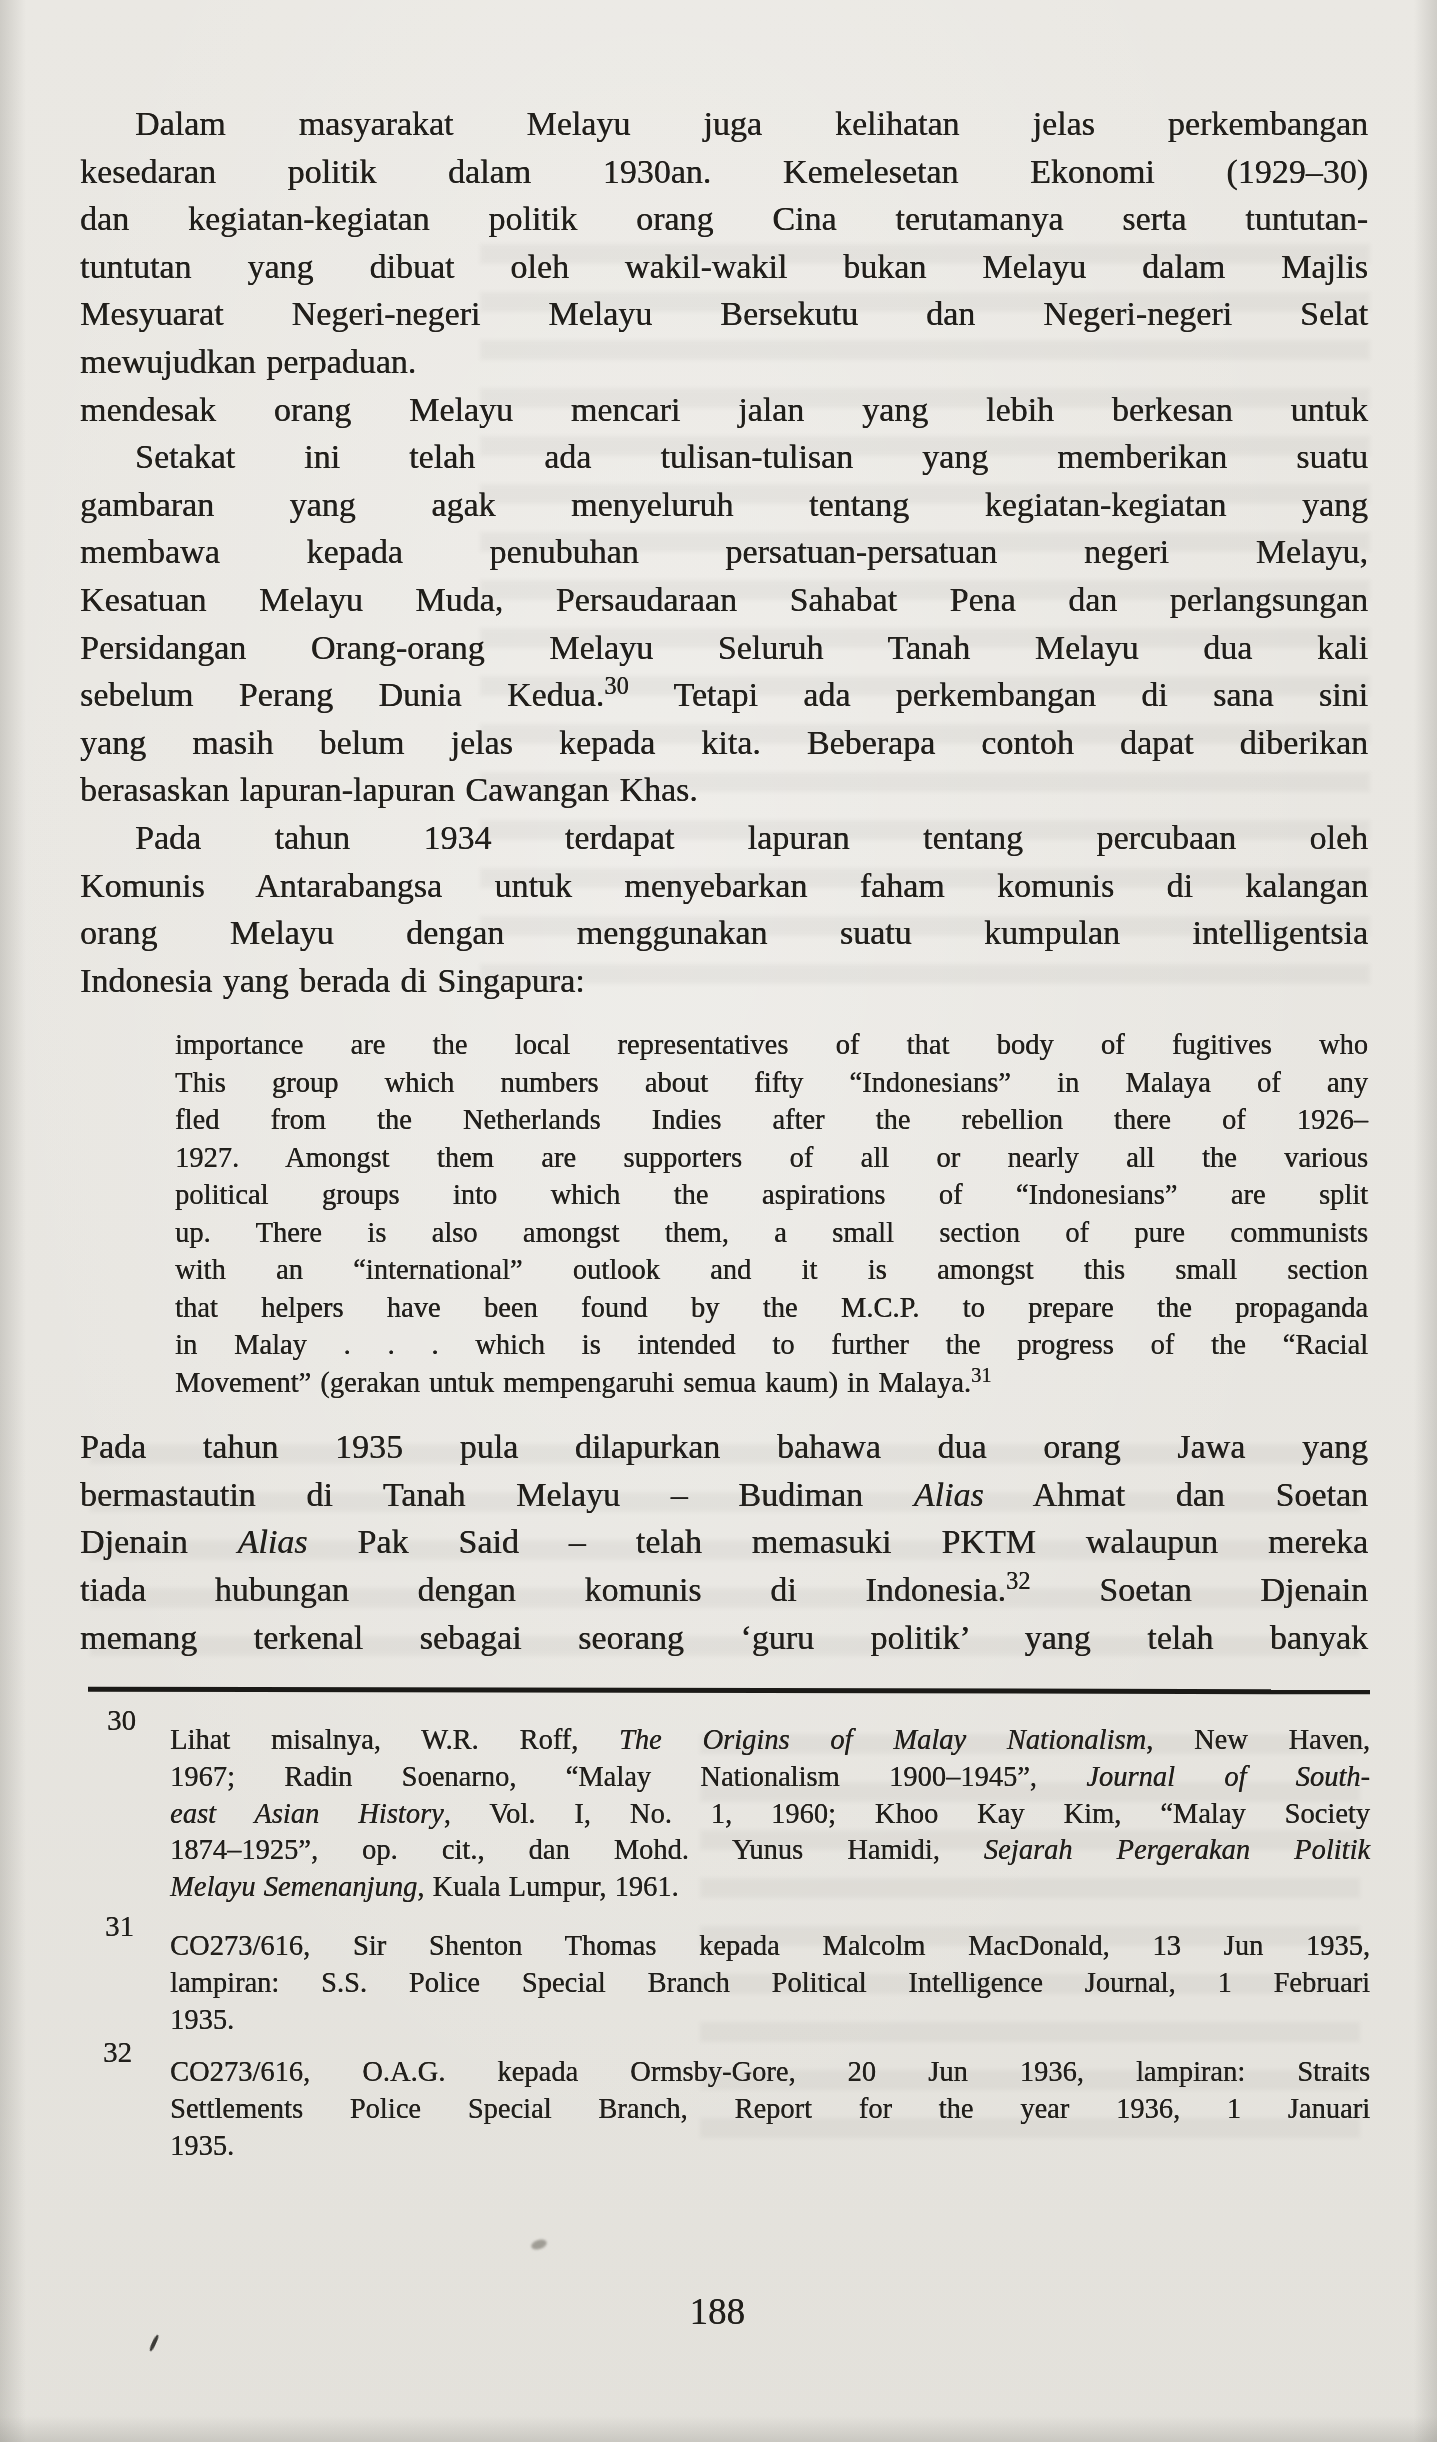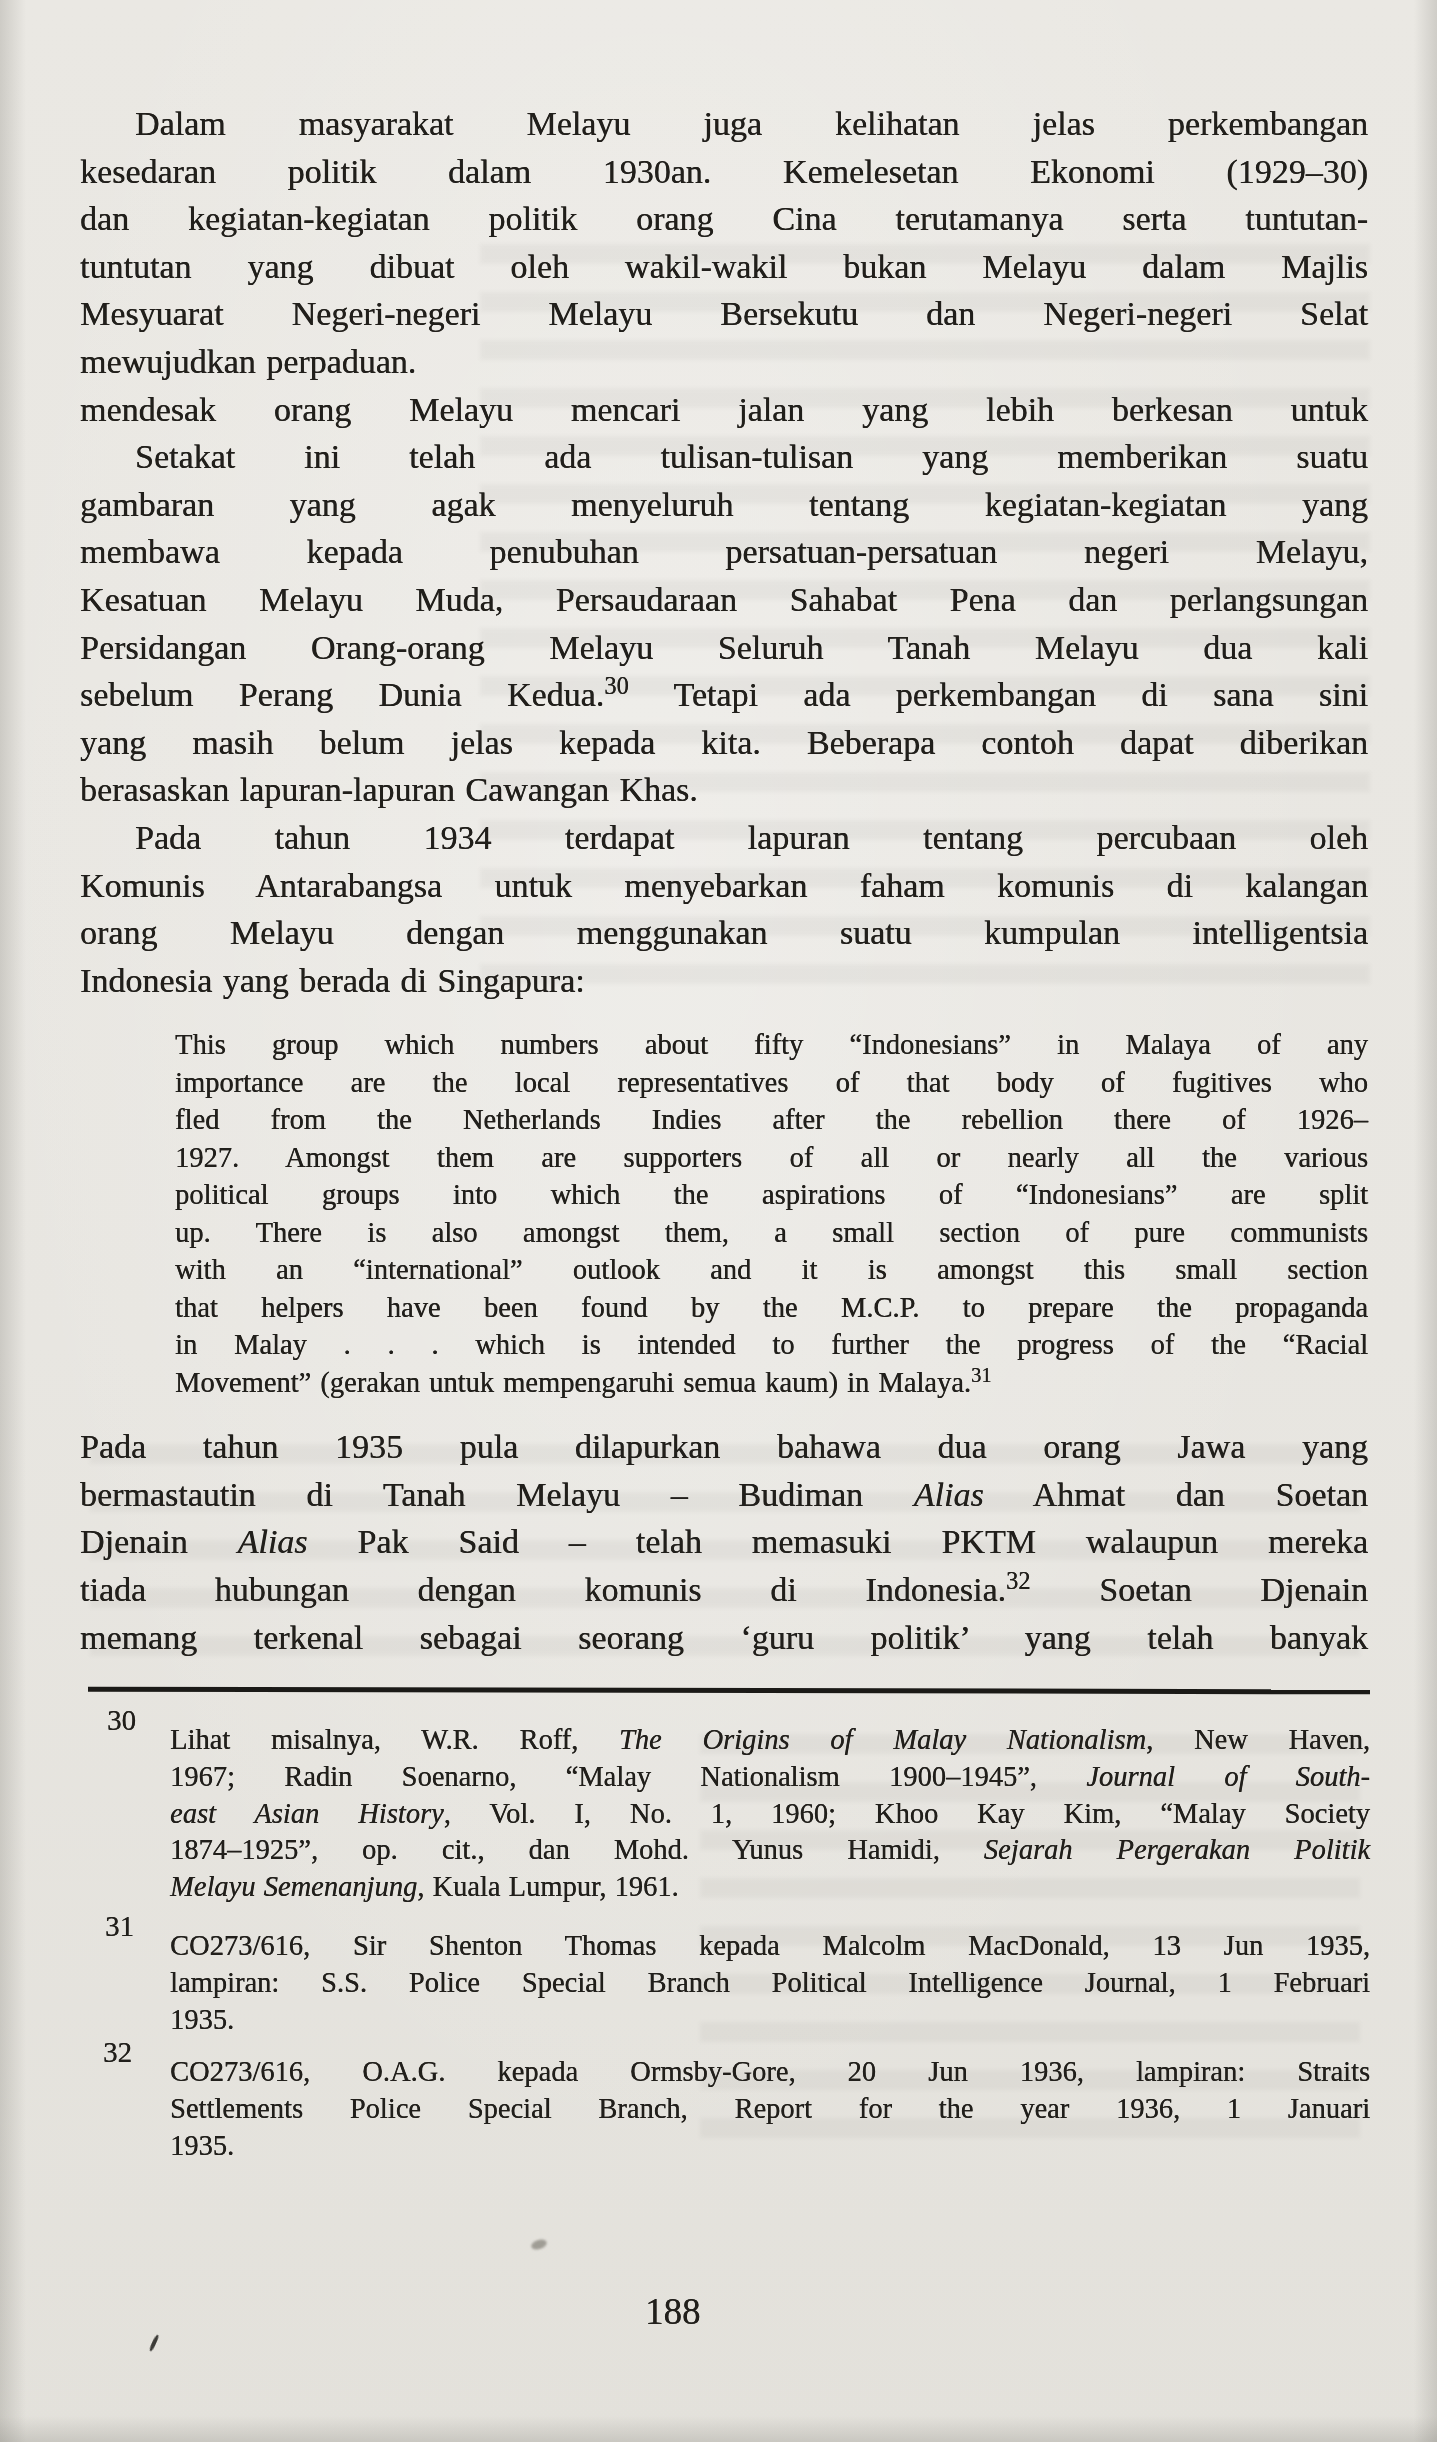--- a/index.html
+++ b/index.html
@@ -76,21 +76,21 @@
     font-size: 28.5px; line-height: 36.8px;
     word-spacing: 1px;
     text-shadow: 0.3px 0 0 currentColor;
   }
   #fn-30 { top: 1722px; }
   #fn-31 { top: 1928px; }
   #fn-32 { top: 2054px; }
 
   #page-number {
     position: absolute; left: 645px; top: 2290px; width: 100px;
-    text-align: left; font-size: 37px;
+    text-align: right; font-size: 37px;
     text-shadow: 0.3px 0 0 currentColor;
   }
 
   
   .pen-mark {
     position: absolute; left: 152px; top: 2334px; width: 4px; height: 18px;
     background: #3b3a36; border-radius: 60% 40% 50% 50%;
     transform: rotate(24deg); filter: blur(0.4px);
   }
   .smudge {
@@ -128,22 +128,22 @@
         <div class="tline"><span>yang masih belum jelas kepada kita. Beberapa contoh dapat diberikan</span></div>
         <div class="tline endline"><span>berasaskan lapuran-lapuran Cawangan Khas.</span></div>
       </div>
     <div class="para">
         <div class="tline indent"><span>Pada tahun 1934 terdapat lapuran tentang percubaan oleh</span></div>
         <div class="tline"><span>Komunis Antarabangsa untuk menyebarkan faham komunis di kalangan</span></div>
         <div class="tline"><span>orang Melayu dengan menggunakan suatu kumpulan intelligentsia</span></div>
         <div class="tline endline"><span>Indonesia yang berada di Singapura:</span></div>
       </div>
     <div id="quote-block">
+        <div class="tline"><span>importance are the local representatives of that body of fugitives who</span></div>
         <div class="tline"><span>This group which numbers about fifty “Indonesians” in Malaya of any</span></div>
-        <div class="tline"><span>importance are the local representatives of that body of fugitives who</span></div>
         <div class="tline"><span>fled from the Netherlands Indies after the rebellion there of 1926–</span></div>
         <div class="tline"><span>1927. Amongst them are supporters of all or nearly all the various</span></div>
         <div class="tline"><span>political groups into which the aspirations of “Indonesians” are split</span></div>
         <div class="tline"><span>up. There is also amongst them, a small section of pure communists</span></div>
         <div class="tline"><span>with an “international” outlook and it is amongst this small section</span></div>
         <div class="tline"><span>that helpers have been found by the M.C.P. to prepare the propaganda</span></div>
         <div class="tline"><span>in Malay . . . which is intended to further the progress of the “Racial</span></div>
         <div class="tline endline"><span>Movement” (gerakan untuk mempengaruhi semua kaum) in Malaya.</span><span class="sup">31</span></div>
       </div>
     <div class="para">

